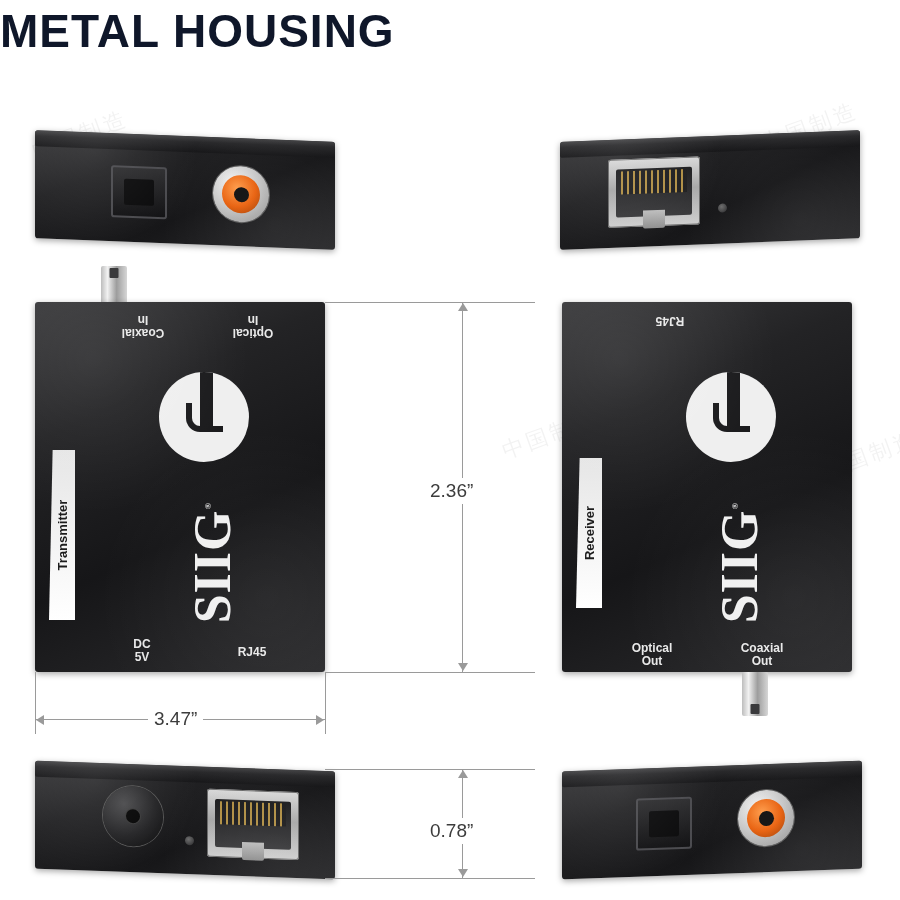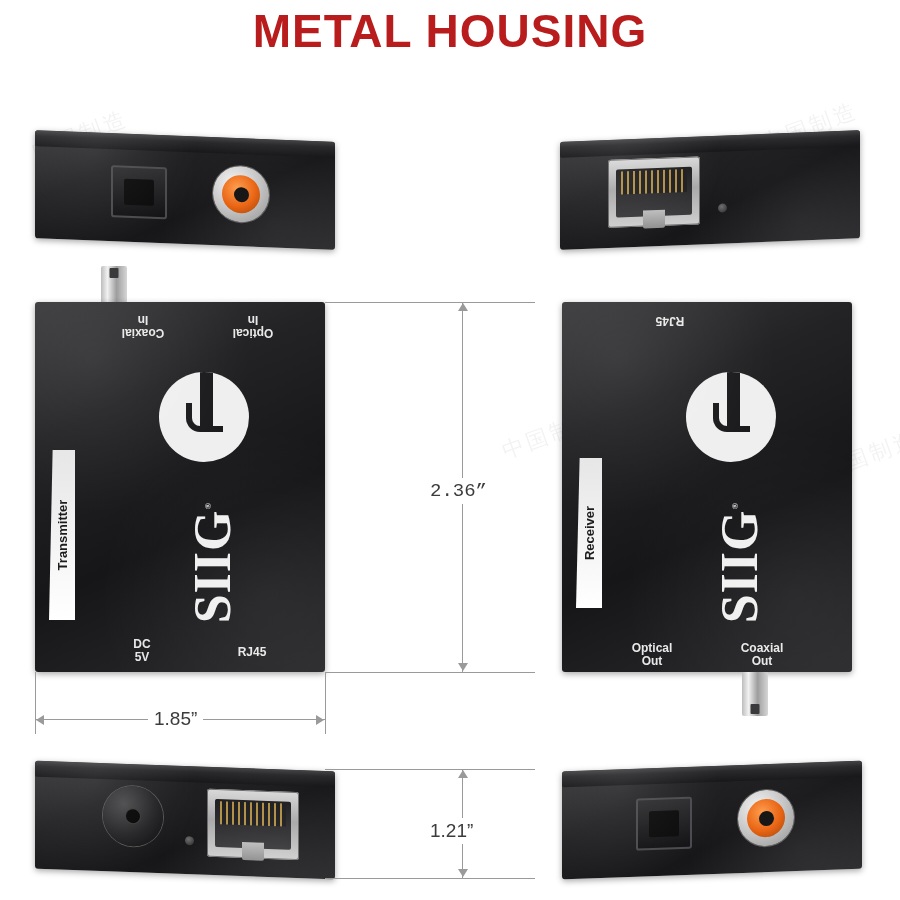--- a/index.html
+++ b/index.html
@@ -17,25 +17,25 @@
     background: #ffffff;
     overflow: hidden;
   }
 
   
   .title {
     position: absolute;
     left: 0;
     top: 4px;
     width: 900px;
-    text-align: center;
+    text-align: left;
     font-size: 46px;
     font-weight: bold;
     letter-spacing: 1px;
-    color: #b91c1c;
+    color: #0f172a;
   }
   .subtitle {
     position: absolute;
     left: 0;
     top: 58px;
     width: 900px;
     text-align: center;
     font-size: 21px;
     color: #4a4a4a;
   }
@@ -387,29 +387,29 @@
         <div class="hole" style="width:15px; height:15px;"></div>
       </div>
     </div>
   </div>
 
   <div class="dimline" style="left:325px; top:302px; width:210px; height:1px;"></div>
   <div class="dimline" style="left:325px; top:672px; width:210px; height:1px;"></div>
   <div class="dimline" style="left:462px; top:302px; width:1px; height:370px;"></div>
   <div class="arrow up" style="left:458px; top:303px;"></div>
   <div class="arrow down" style="left:458px; top:663px;"></div>
-  <div class="dimtext" style="left:424px; top:478px;font-family:Liberation Mono, monospace;">2.36”</div>
+  <div class="dimtext" style="left:424px; top:478px;">2.36”</div>
 
   <div class="dimline" style="left:35px;  top:672px; width:1px; height:62px;"></div>
   <div class="dimline" style="left:325px; top:672px; width:1px; height:62px;"></div>
   <div class="dimline" style="left:35px;  top:719px; width:290px; height:1px;"></div>
   <div class="arrow left" style="left:36px;  top:715px;"></div>
   <div class="arrow right" style="left:316px; top:715px;"></div>
-  <div class="dimtext" style="left:148px; top:706px;">1.85”</div>
+  <div class="dimtext" style="left:148px; top:706px;">3.47”</div>
 
   <div class="dimline" style="left:325px; top:769px; width:210px; height:1px;"></div>
   <div class="dimline" style="left:325px; top:878px; width:210px; height:1px;"></div>
   <div class="dimline" style="left:462px; top:769px; width:1px; height:109px;"></div>
   <div class="arrow up" style="left:458px; top:770px;"></div>
   <div class="arrow down" style="left:458px; top:869px;"></div>
-  <div class="dimtext" style="left:424px; top:818px;">1.21”</div>
+  <div class="dimtext" style="left:424px; top:818px;">0.78”</div>
 
 </div>
 
 </body></html>

